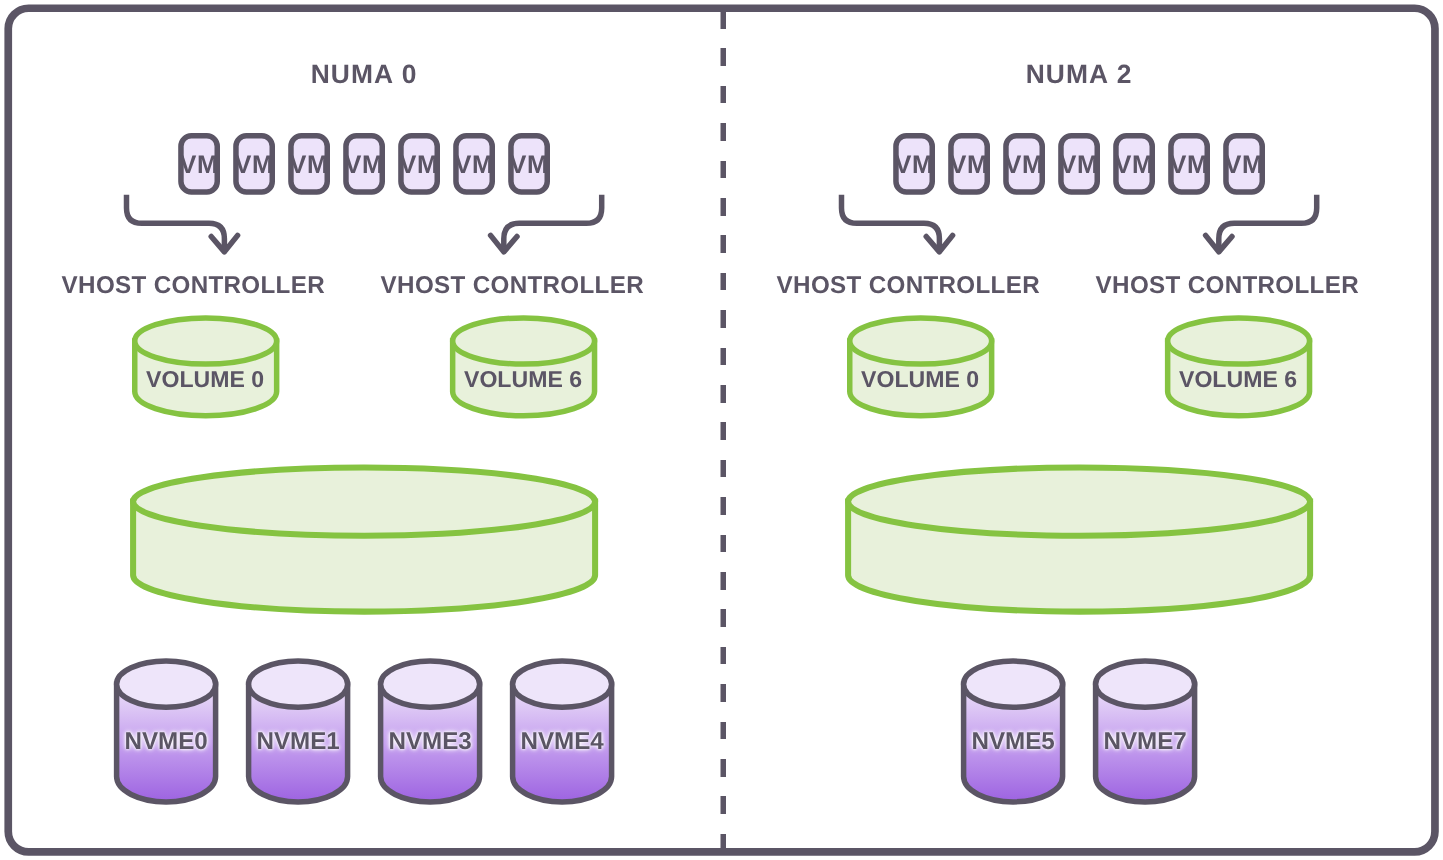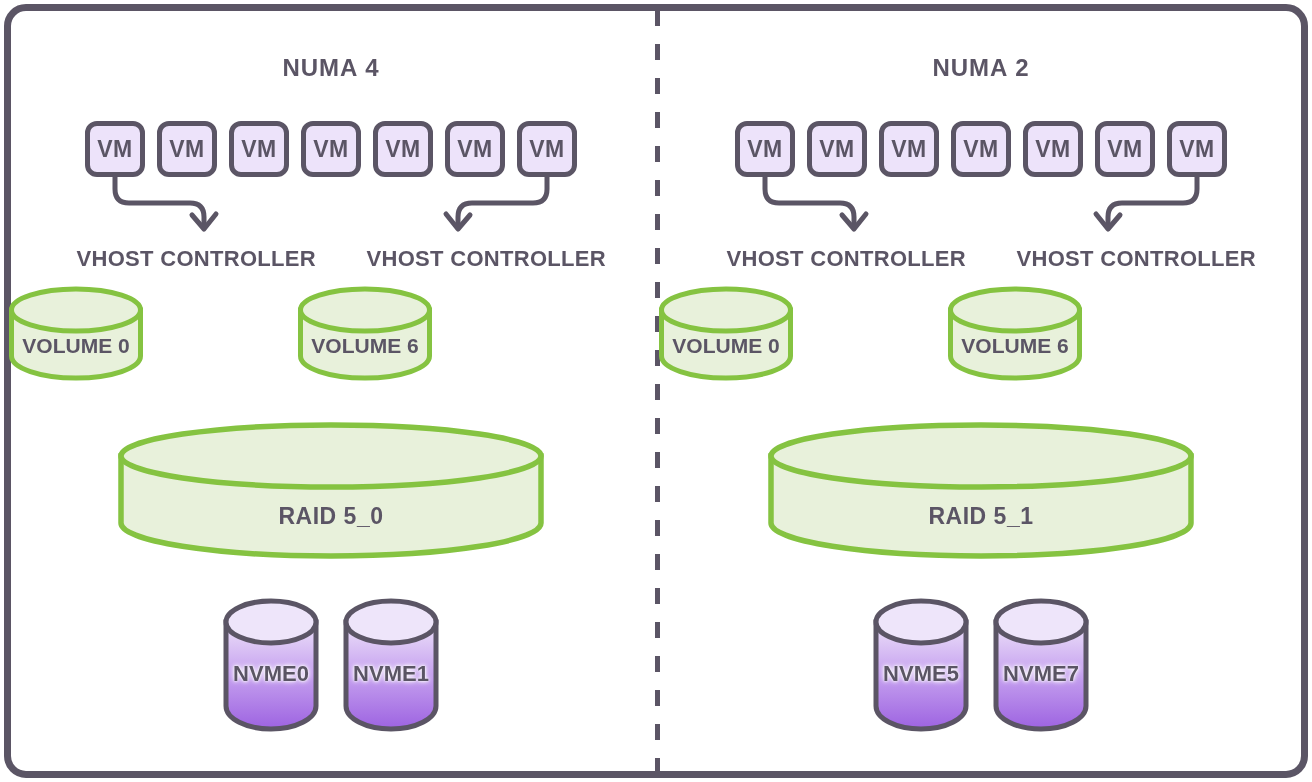--- a/index.html
+++ b/index.html
@@ -17,31 +17,31 @@
     background:repeating-linear-gradient(180deg,var(--ink,#5B5565) 0 16px,transparent 16px 34px);}
   .panel{position:absolute;top:8px;width:646px;height:766px}
   .panel-left{left:8px}
   .panel-right{left:658px}
 
   .numa-title{position:absolute;top:46px;left:0;width:100%;text-align:center;
     font-size:24px;font-weight:bold;letter-spacing:1px;}
 
   .vm-row{position:absolute;top:113px;left:0;width:100%;height:56px;
     display:flex;justify-content:center;gap:12px;}
-  .vm{width:60px;height:56px;border:5px solid var(--ink,#5B5565);border-radius:12px;
+  .vm{width:38px;height:56px;border:5px solid var(--ink,#5B5565);border-radius:12px;
     background:var(--vm-fill,#EDE3FA);display:flex;align-items:center;justify-content:center;
     font-size:23px;font-weight:bold;letter-spacing:.5px;}
 
   .arrows{position:absolute;top:169px;left:0;width:646px;height:64px;display:block}
   .arrows path{stroke:var(--ink,#5B5565);stroke-width:5;fill:none;stroke-linecap:round;stroke-linejoin:round}
 
   .vhost-row{position:absolute;top:238px;left:0;width:100%;display:flex;justify-content:center;gap:30px;}
-  .vhost-label{width:260px;text-align:right;font-size:22px;font-weight:bold;letter-spacing:.3px;white-space:nowrap;}
-
-  .volume-row{position:absolute;top:278px;left:0;width:100%;display:flex;justify-content:flex-start;gap:153px;}
+  .vhost-label{width:260px;text-align:left;font-size:22px;font-weight:bold;letter-spacing:.3px;white-space:nowrap;}
+
+  .volume-row{position:absolute;top:278px;left:0;width:100%;display:flex;justify-content:center;gap:153px;}
   .volume{position:relative;width:136px;height:96px;}
   .volume svg{display:block;width:136px;height:96px;overflow:visible}
   .volume-label{position:absolute;top:48px;left:0;width:100%;text-align:center;
     font-size:21px;font-weight:bold;white-space:nowrap;}
 
   .raid{position:relative;width:426px;height:140px;margin:0 auto;top:414px;}
   .raid svg{display:block;width:426px;height:140px;overflow:visible}
   .raid-label{position:absolute;top:81px;left:0;width:100%;text-align:center;
     font-size:23px;font-weight:bold;letter-spacing:.5px;}
 
@@ -69,21 +69,21 @@
       <stop offset="1" stop-color="#9D63E1"></stop>
     </linearGradient>
   </defs>
 </svg>
 
 <div class="canvas">
   <div class="frame"></div>
   <div class="divider"></div>
 
   <section class="panel panel-left">
-    <h2 class="numa-title">NUMA 4</h2>
+    <h2 class="numa-title">NUMA 0</h2>
 
     <div class="vm-row">
       <div class="vm">VM</div>
       <div class="vm">VM</div>
       <div class="vm">VM</div>
       <div class="vm">VM</div>
       <div class="vm">VM</div>
       <div class="vm">VM</div>
       <div class="vm">VM</div>
     </div>
@@ -115,37 +115,50 @@
         </svg>
         <div class="volume-label">VOLUME 6</div>
       </div>
     </div>
 
     <div class="raid">
       <svg class="green-cyl" viewBox="0 0 426 140">
         <path d="M3 34 V101 A210 33 0 0 0 423 101 V34 Z"></path>
         <ellipse cx="213" cy="34" rx="210" ry="31"></ellipse>
       </svg>
-      <div class="raid-label">RAID 5_0</div>
     </div>
 
     <div class="nvme-row">
       <div class="nvme">
         <svg class="nvme-cyl" viewBox="0 0 96 134">
           <path d="M3 24 V108 A45 23 0 0 0 93 108 V24 Z" fill="url(#nvmeGrad)"></path>
           <ellipse cx="48" cy="24" rx="45" ry="21" fill="#EEE5FA"></ellipse>
         </svg>
         <div class="nvme-label">NVME0</div>
       </div>
       <div class="nvme">
         <svg class="nvme-cyl" viewBox="0 0 96 134">
           <path d="M3 24 V108 A45 23 0 0 0 93 108 V24 Z" fill="url(#nvmeGrad)"></path>
           <ellipse cx="48" cy="24" rx="45" ry="21" fill="#EEE5FA"></ellipse>
         </svg>
         <div class="nvme-label">NVME1</div>
+      </div>
+      <div class="nvme">
+        <svg class="nvme-cyl" viewBox="0 0 96 134">
+          <path d="M3 24 V108 A45 23 0 0 0 93 108 V24 Z" fill="url(#nvmeGrad)"></path>
+          <ellipse cx="48" cy="24" rx="45" ry="21" fill="#EEE5FA"></ellipse>
+        </svg>
+        <div class="nvme-label">NVME3</div>
+      </div>
+      <div class="nvme">
+        <svg class="nvme-cyl" viewBox="0 0 96 134">
+          <path d="M3 24 V108 A45 23 0 0 0 93 108 V24 Z" fill="url(#nvmeGrad)"></path>
+          <ellipse cx="48" cy="24" rx="45" ry="21" fill="#EEE5FA"></ellipse>
+        </svg>
+        <div class="nvme-label">NVME4</div>
       </div>
     </div>
   </section>
 
   <section class="panel panel-right">
     <h2 class="numa-title">NUMA 2</h2>
 
     <div class="vm-row">
       <div class="vm">VM</div>
       <div class="vm">VM</div>
@@ -183,21 +196,20 @@
         </svg>
         <div class="volume-label">VOLUME 6</div>
       </div>
     </div>
 
     <div class="raid">
       <svg class="green-cyl" viewBox="0 0 426 140">
         <path d="M3 34 V101 A210 33 0 0 0 423 101 V34 Z"></path>
         <ellipse cx="213" cy="34" rx="210" ry="31"></ellipse>
       </svg>
-      <div class="raid-label">RAID 5_1</div>
     </div>
 
     <div class="nvme-row">
       <div class="nvme">
         <svg class="nvme-cyl" viewBox="0 0 96 134">
           <path d="M3 24 V108 A45 23 0 0 0 93 108 V24 Z" fill="url(#nvmeGrad)"></path>
           <ellipse cx="48" cy="24" rx="45" ry="21" fill="#EEE5FA"></ellipse>
         </svg>
         <div class="nvme-label">NVME5</div>
       </div>

